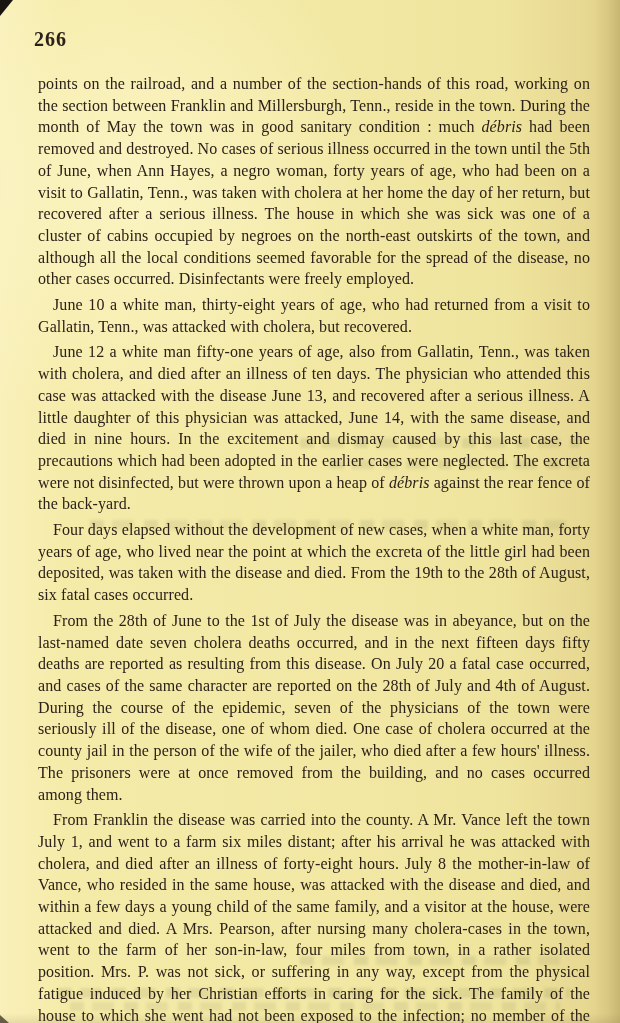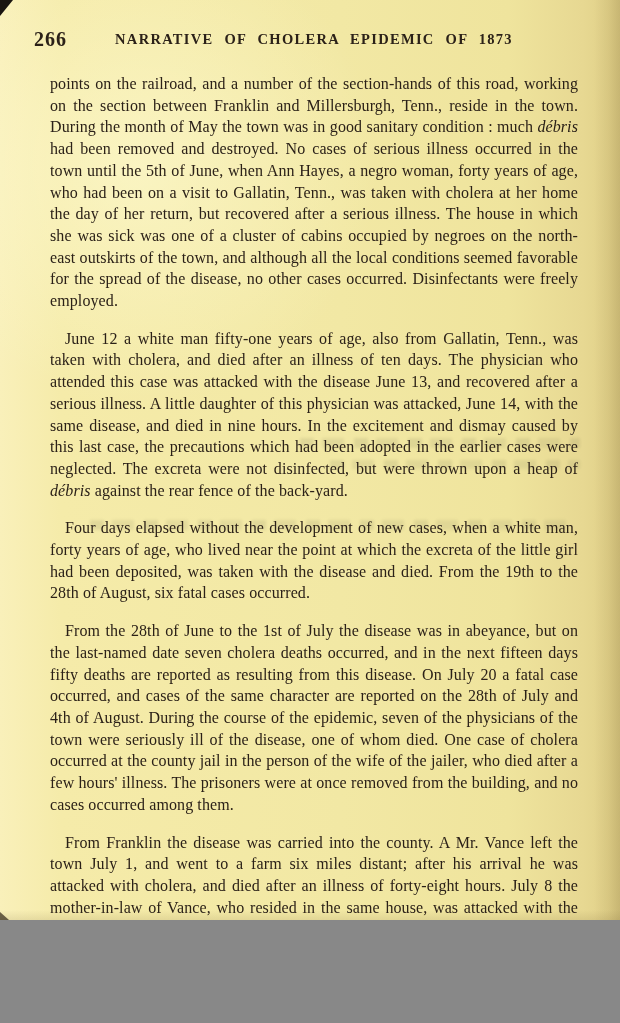--- a/index.html
+++ b/index.html
@@ -1,19 +1,19 @@
 <!DOCTYPE html>
 <html lang="en"><head>
 <meta charset="utf-8">
 <style>
   html, body { margin: 0; padding: 0; background: #888; }
   .page {
     position: relative;
     width: 620px;
-    height: 920px;
+    height: 1023px;
     margin: 0 auto;
     overflow: hidden;
     background:
       radial-gradient(ellipse 60% 40% at 22% 18%, rgba(255,252,215,0.55), rgba(255,252,215,0) 65%),
       linear-gradient(90deg, #f9f0ba 0%, #f5eba9 10%, #f2e8a4 55%, #efe49d 82%, #e7d892 94%, #dfce86 100%);
     font-family: "Liberation Serif", "DejaVu Serif", serif;
     color: #2b2118;
   }
   
   .corner-tl {
@@ -73,21 +73,21 @@
     letter-spacing: 1.3px; word-spacing: 6px;
     white-space: nowrap;
   }
   .body-text {
     margin-top: 19px;
     text-align: justify;
     font-size: 16px;
     line-height: 21.7px;
     letter-spacing: 0.1px;
   }
-  .body-text p { margin: 16px; }
+  .body-text p { margin: 4px; }
   .body-text p.indent { text-indent: 15px; }
   .italic { font-style: italic; }
 </style>
 </head>
 <body>
 
 <div class="page">
   <div class="corner-tl"></div>
   <div class="corner-bl"></div>
   <div class="edge-right"></div>
@@ -96,23 +96,23 @@
   <div class="smudge s1"></div>
   <div class="smudge s2"></div>
   <div class="smudge s3"></div>
   <div class="smudge s4"></div>
   <div class="smudge s5"></div>
   <div class="smudge s6"></div>
 
   <div class="content">
     <header class="page-header">
       <span class="pagenum">266</span>
-      <span class="running-title">NARRATIVE OF CHOLERA EPIDEMIC OF 1873</span>
     </header>
     <main class="body-text">
         <p><span>points on the railroad, and a number of the section-hands of this road, working on the section between Franklin and Millersburgh, Tenn., reside in the town. During the month of May the town was in good sanitary condition : much </span><span class="italic">débris</span><span> had been removed and destroyed. No cases of serious illness occurred in the town until the 5th of June, when Ann Hayes, a negro woman, forty years of age, who had been on a visit to Gallatin, Tenn., was taken with cholera at her home the day of her return, but recovered after a serious illness. The house in which she was sick was one of a cluster of cabins occupied by negroes on the north-east outskirts of the town, and although all the local conditions seemed favorable for the spread of the disease, no other cases occurred. Disinfectants were freely employed.</span></p>
+        <p class="indent"><span>June 10 a white man, thirty-eight years of age, who had returned from a visit to Gallatin, Tenn., was attacked with cholera, but recovered.</span></p>
         <p class="indent"><span>June 12 a white man fifty-one years of age, also from Gallatin, Tenn., was taken with cholera, and died after an illness of ten days. The physician who attended this case was attacked with the disease June 13, and recovered after a serious illness. A little daughter of this physician was attacked, June 14, with the same disease, and died in nine hours. In the excitement and dismay caused by this last case, the precautions which had been adopted in the earlier cases were neglected. The excreta were not disinfected, but were thrown upon a heap of </span><span class="italic">débris</span><span> against the rear fence of the back-yard.</span></p>
         <p class="indent"><span>Four days elapsed without the development of new cases, when a white man, forty years of age, who lived near the point at which the excreta of the little girl had been deposited, was taken with the disease and died. From the 19th to the 28th of August, six fatal cases occurred.</span></p>
         <p class="indent"><span>From the 28th of June to the 1st of July the disease was in abeyance, but on the last-named date seven cholera deaths occurred, and in the next fifteen days fifty deaths are reported as resulting from this disease. On July 20 a fatal case occurred, and cases of the same character are reported on the 28th of July and 4th of August. During the course of the epidemic, seven of the physicians of the town were seriously ill of the disease, one of whom died. One case of cholera occurred at the county jail in the person of the wife of the jailer, who died after a few hours' illness. The prisoners were at once removed from the building, and no cases occurred among them.</span></p>
         <p class="indent"><span>From Franklin the disease was carried into the county. A Mr. Vance left the town July 1, and went to a farm six miles distant; after his arrival he was attacked with cholera, and died after an illness of forty-eight hours. July 8 the mother-in-law of Vance, who resided in the same house, was attacked with the disease and died, and within a few days a young child of the same family, and a visitor at the house, were attacked and died. A Mrs. Pearson, after nursing many cholera-cases in the town, went to the farm of her son-in-law, four miles from town, in a rather isolated position. Mrs. P. was not sick, or suffering in any way, except from the physical fatigue induced by her Christian efforts in caring for the sick. The family of the house to which she went had not been exposed to the infection; no member of the family had been in the infected district, and no one but Mrs. P. had come from that district; yet, two days after her arrival, the son-in-law was taken with cholera and died. All the other members of the family suffered more or less with diarrhœa.</span></p>
       </main>
   </div>
 </div>
 
 </body></html>

